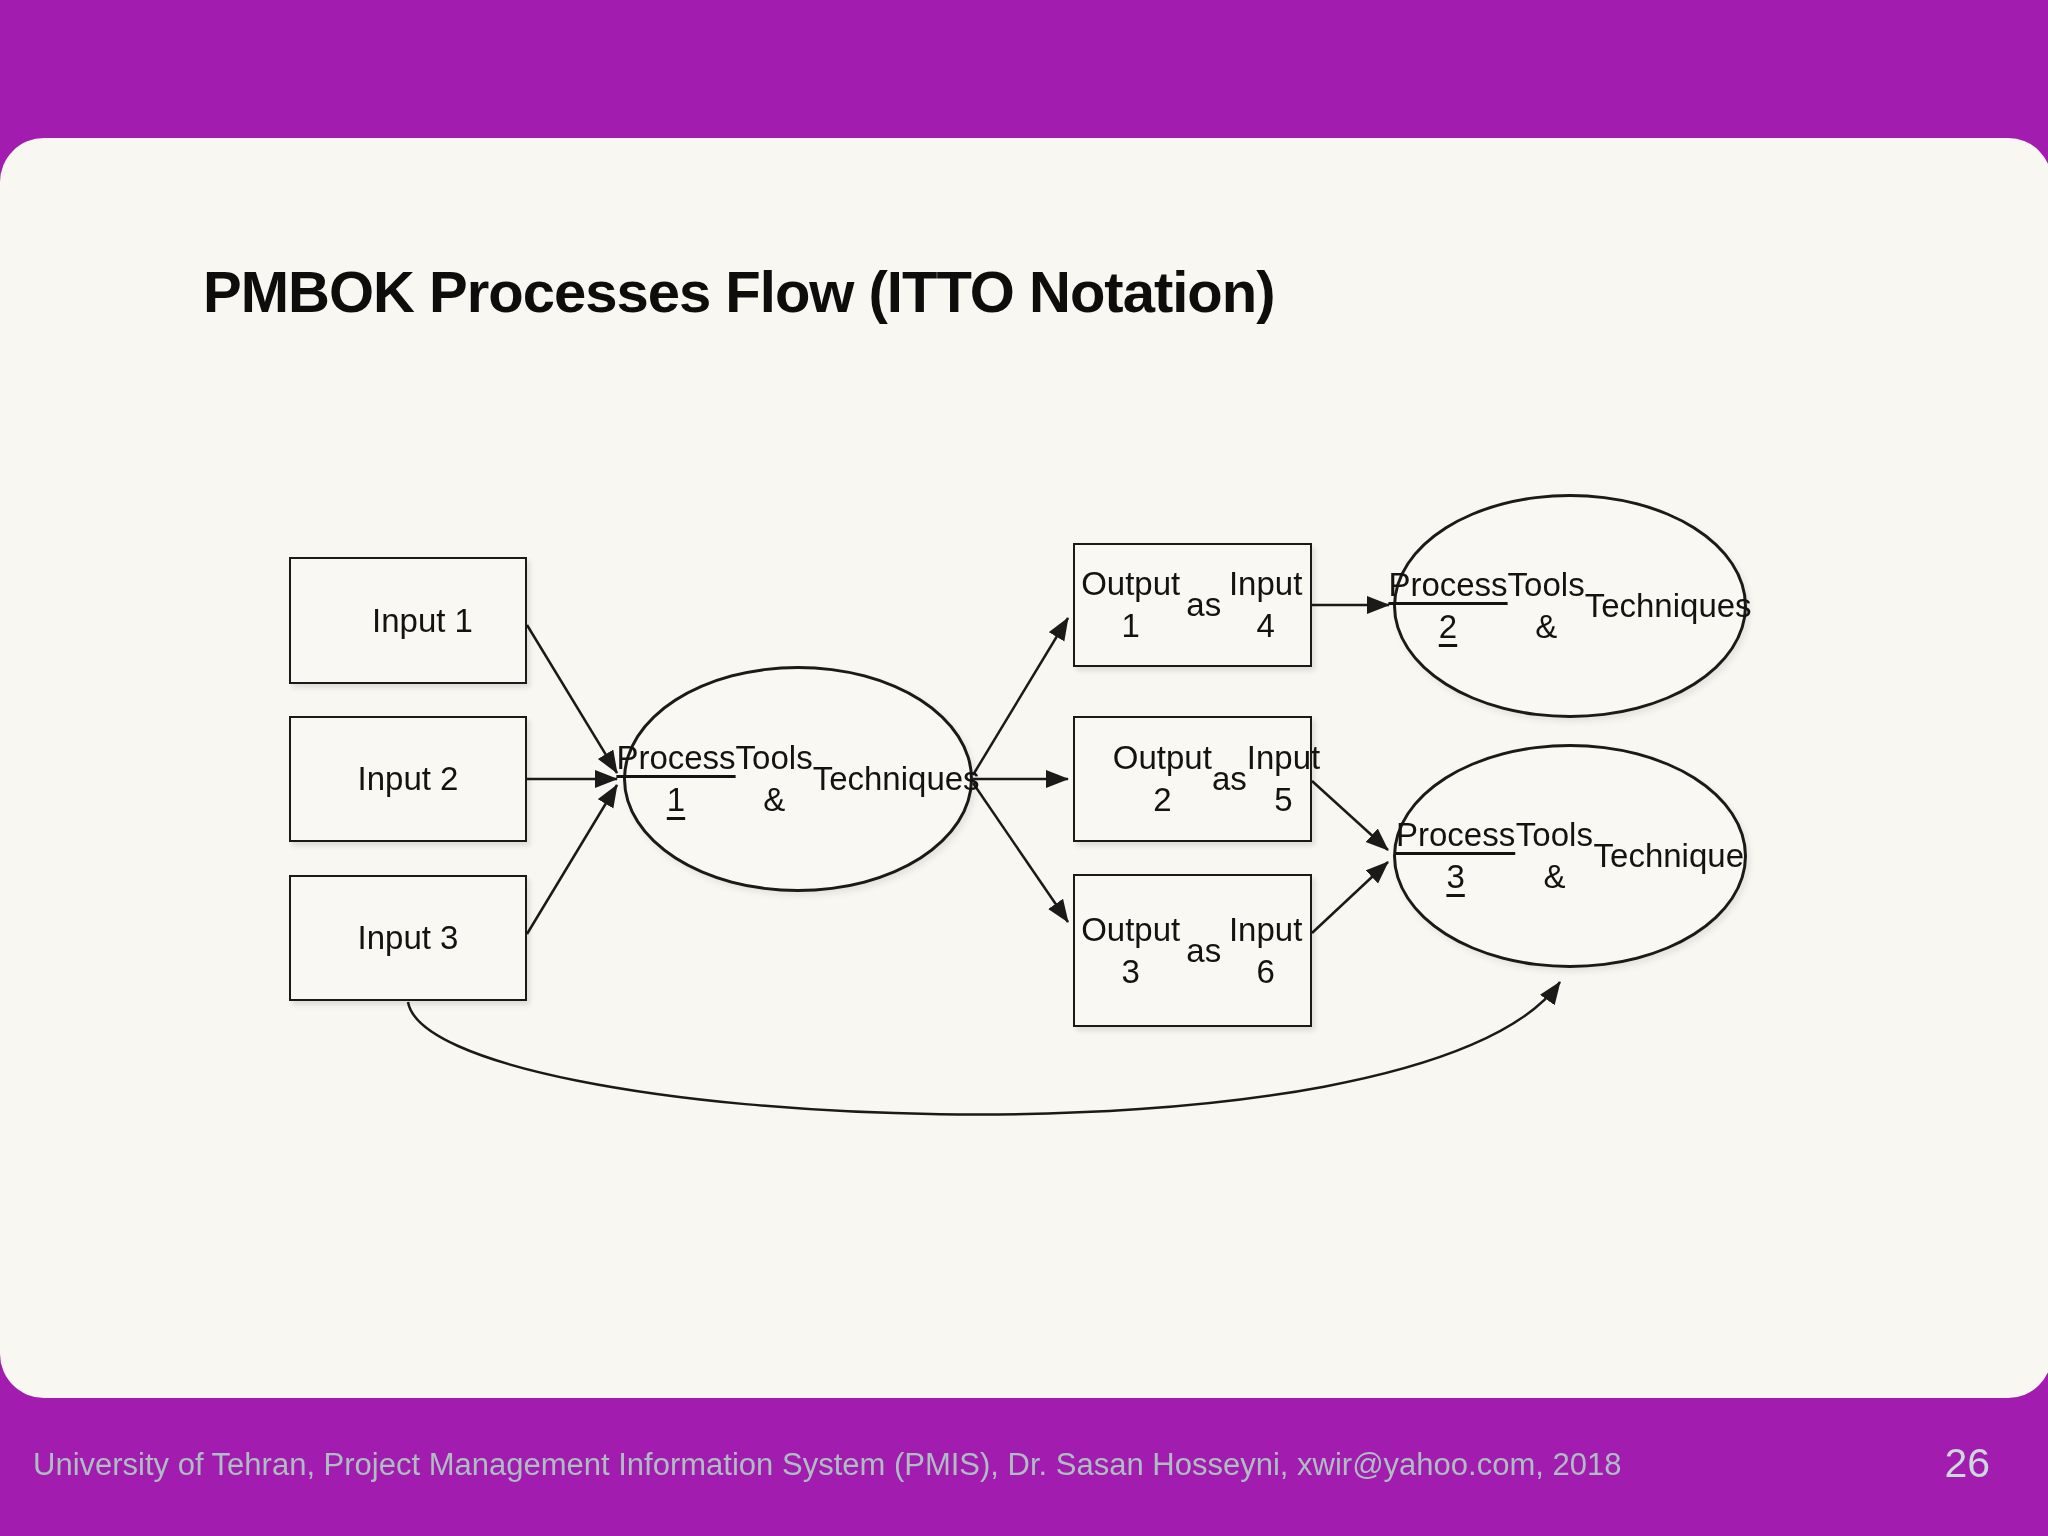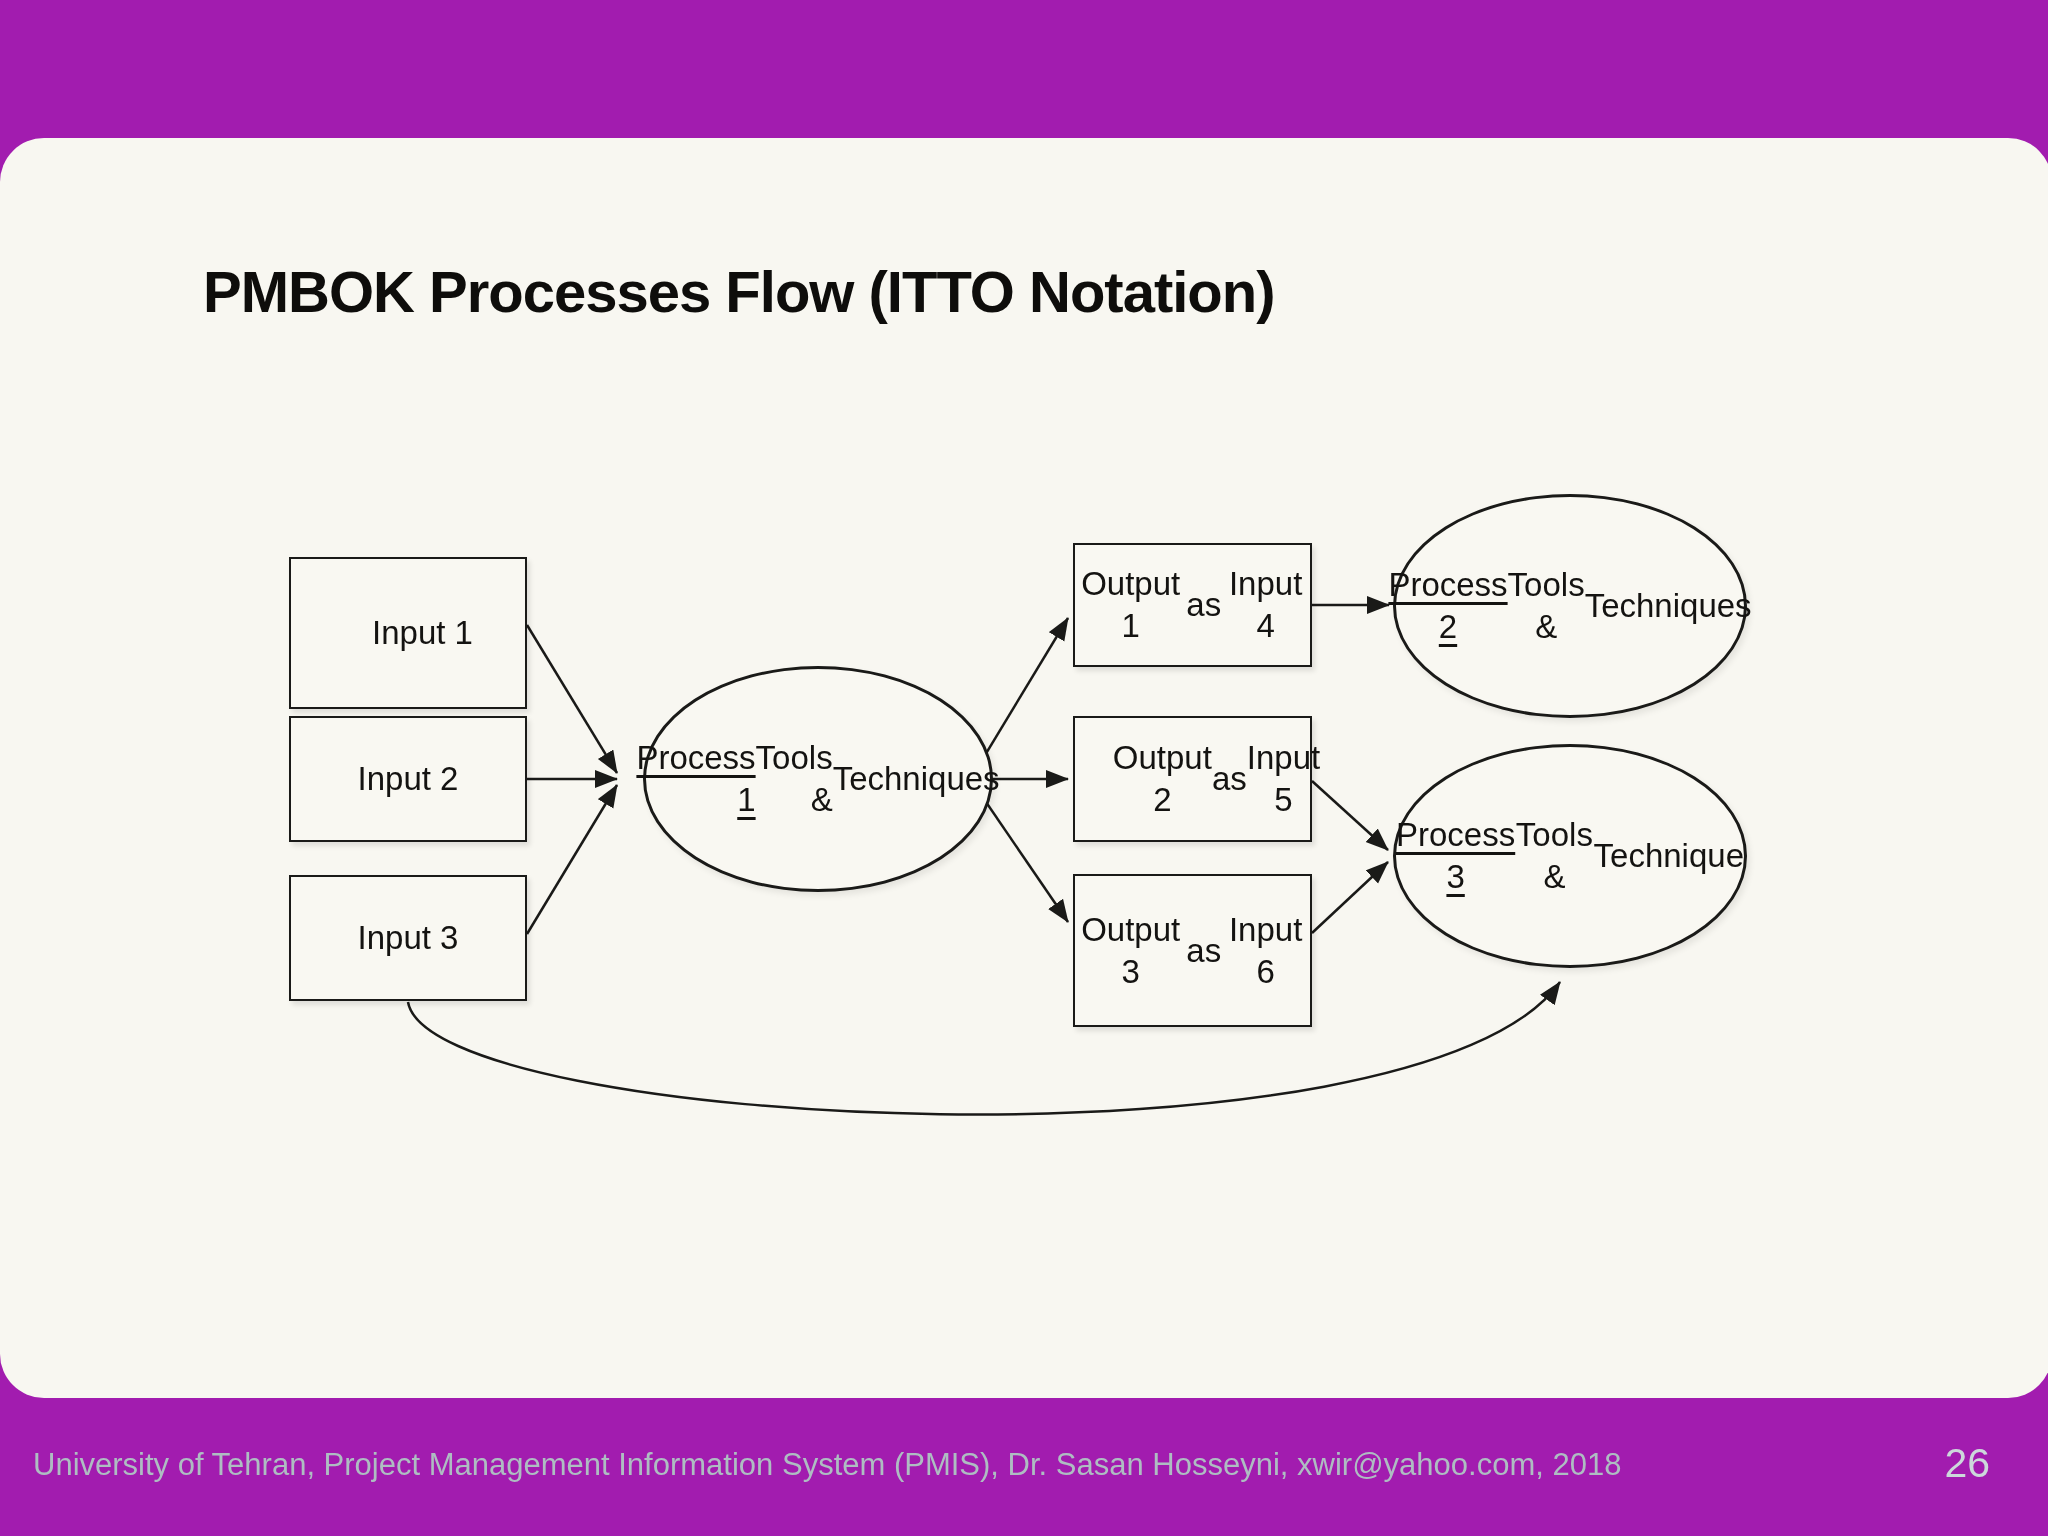--- a/index.html
+++ b/index.html
@@ -108,31 +108,31 @@
       <line x1="973" y1="775" x2="1068" y2="618" marker-end="url(#arrow)"></line>
       <line x1="973" y1="779" x2="1068" y2="779" marker-end="url(#arrow)"></line>
       <line x1="973" y1="783" x2="1068" y2="922" marker-end="url(#arrow)"></line>
       <line x1="1312" y1="605" x2="1389" y2="605" marker-end="url(#arrow)"></line>
       <line x1="1312" y1="781" x2="1388" y2="850" marker-end="url(#arrow)"></line>
       <line x1="1312" y1="933" x2="1388" y2="862" marker-end="url(#arrow)"></line>
       <path d="M 408 1002 C 430 1130, 1420 1180, 1560 982" marker-end="url(#arrow)"></path>
     </g>
   </svg>
 
-  <div class="node box" style="left:289px; top:557px; width:238px; height:152px;padding-left:29px;">
+  <div class="node box" style="left:289px; top:557px; width:238px; height:127px;padding-left:29px;">
     <span>Input 1</span>
   </div>
   <div class="node box" style="left:289px; top:716px; width:238px; height:126px;">
     <span>Input 2</span>
   </div>
   <div class="node box" style="left:289px; top:875px; width:238px; height:126px;">
     <span>Input 3</span>
   </div>
 
-  <div class="node ellipse" style="left:643px; top:666px; width:350px; height:226px;text-align:right;">
+  <div class="node ellipse" style="left:623px; top:666px; width:350px; height:226px;">
     <span class="proc-name">Process 1</span>
     <span>Tools &amp;</span>
     <span>Techniques</span>
   </div>
 
   <div class="node box" style="left:1073px; top:543px; width:239px; height:124px;">
     <span>Output 1</span>
     <span>as</span>
     <span>Input 4</span>
   </div>

